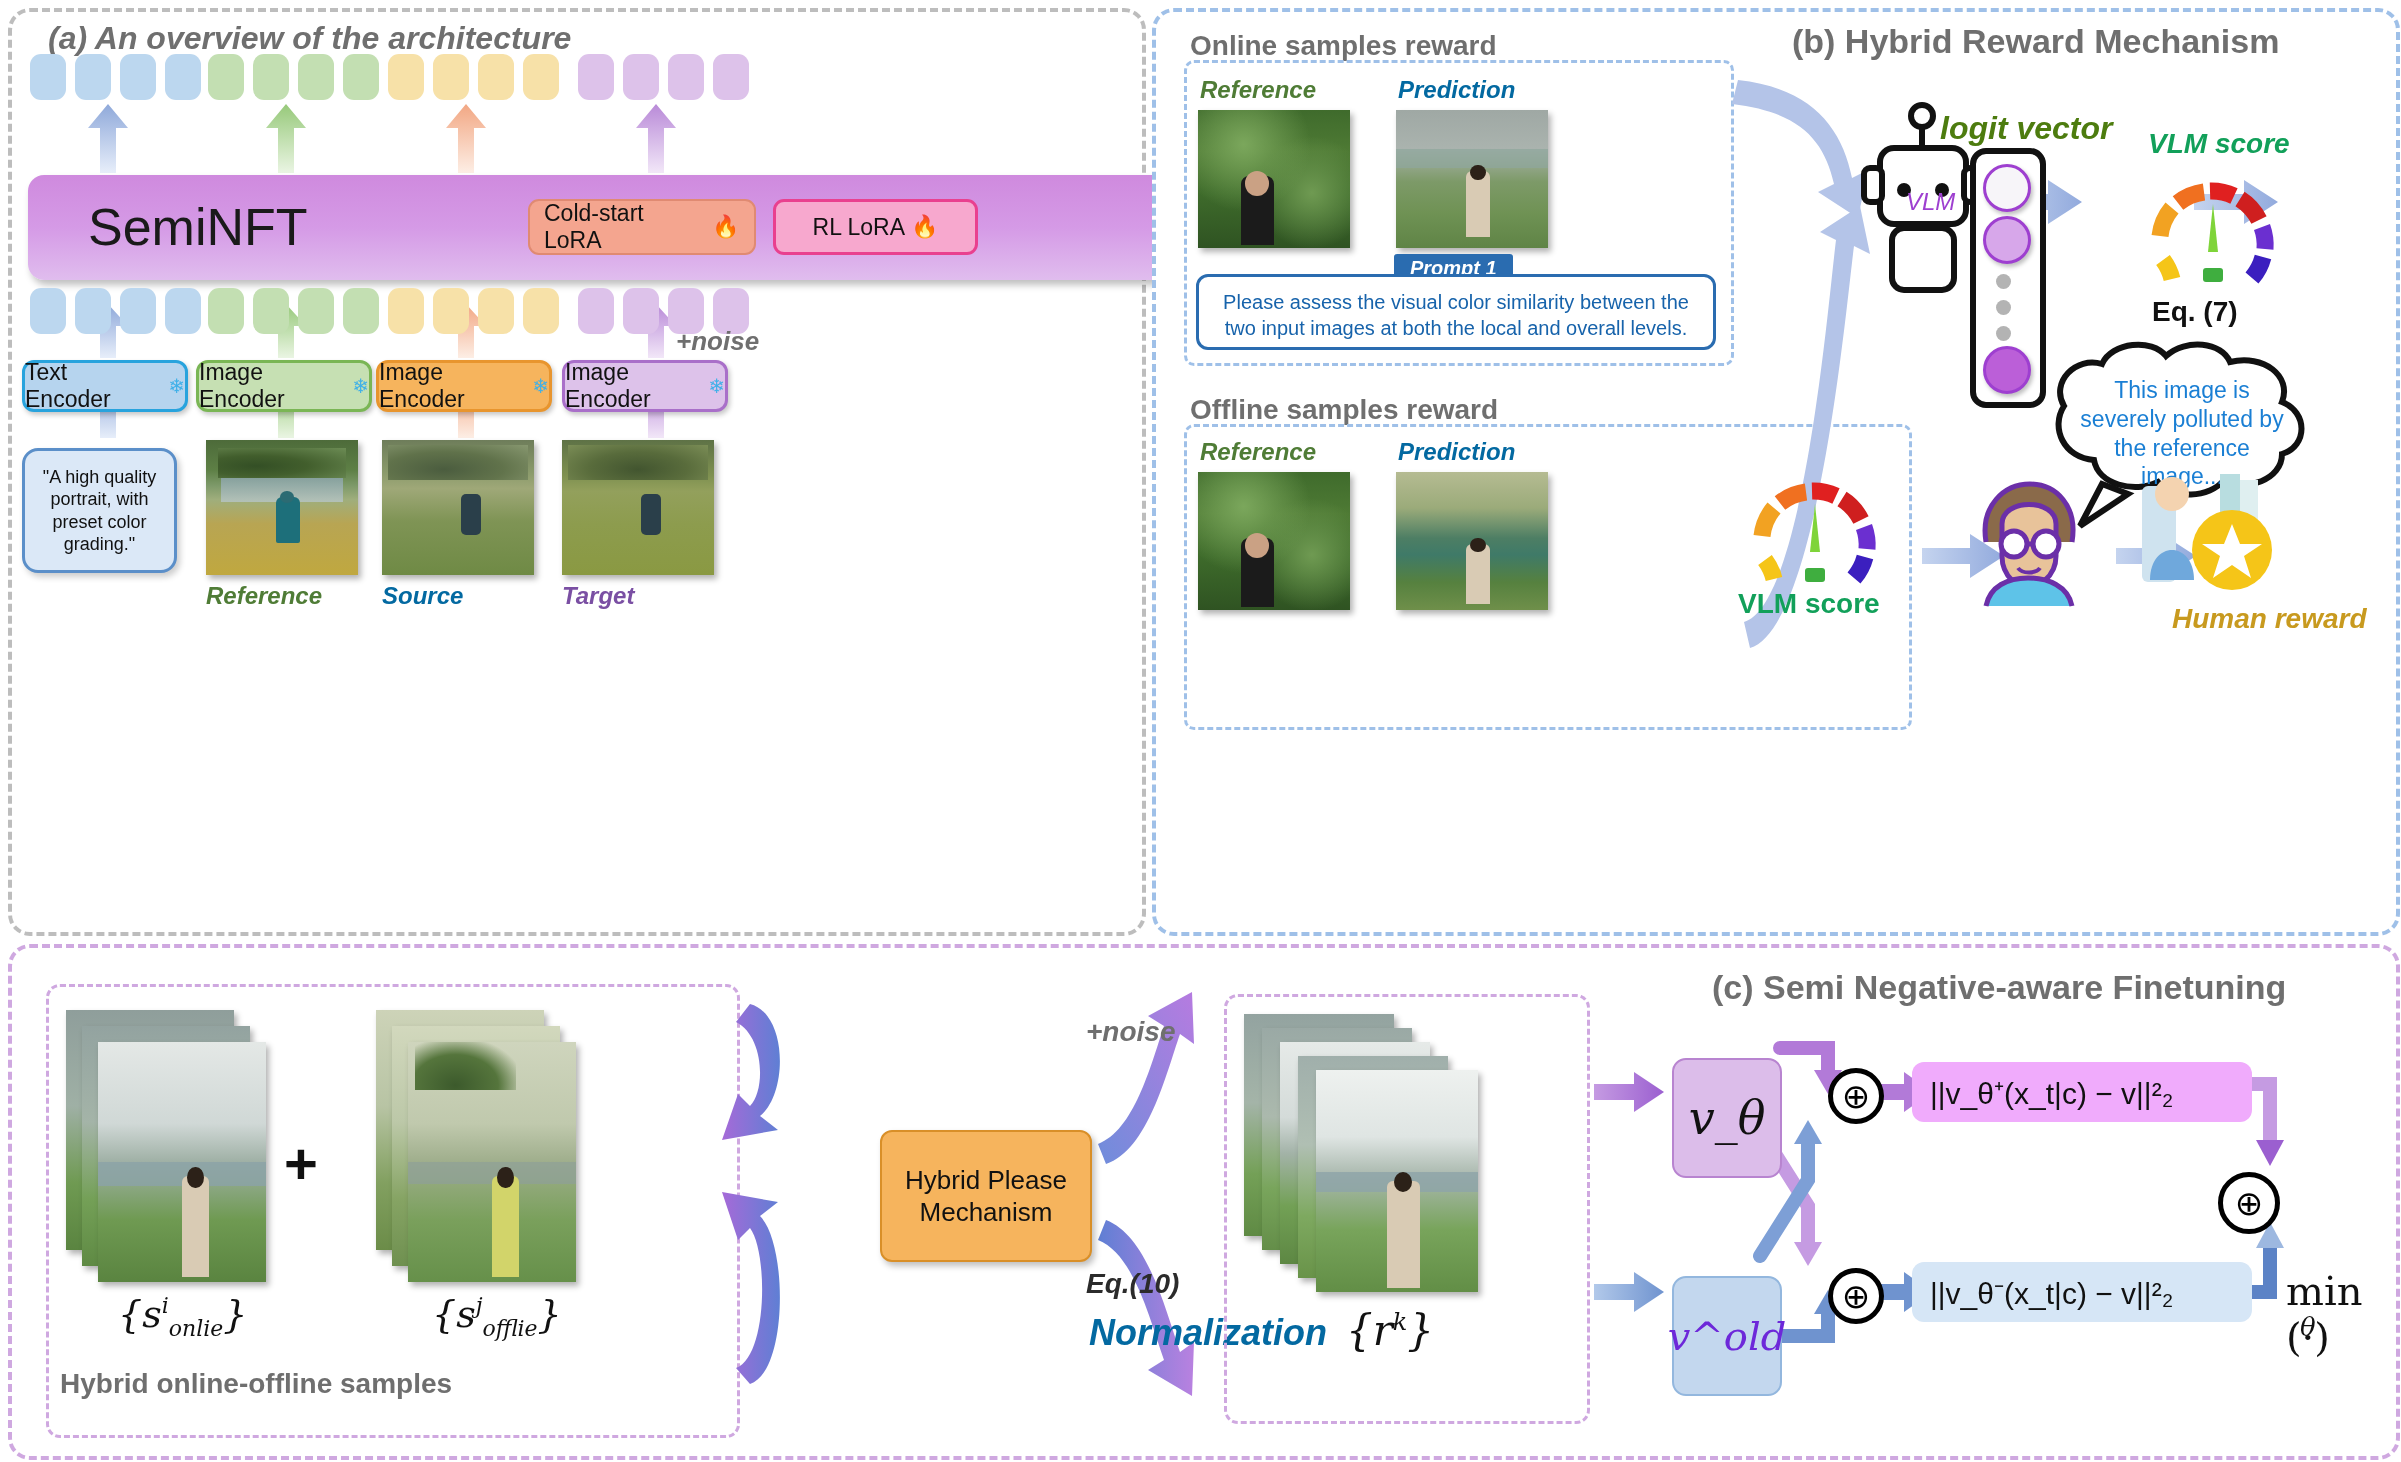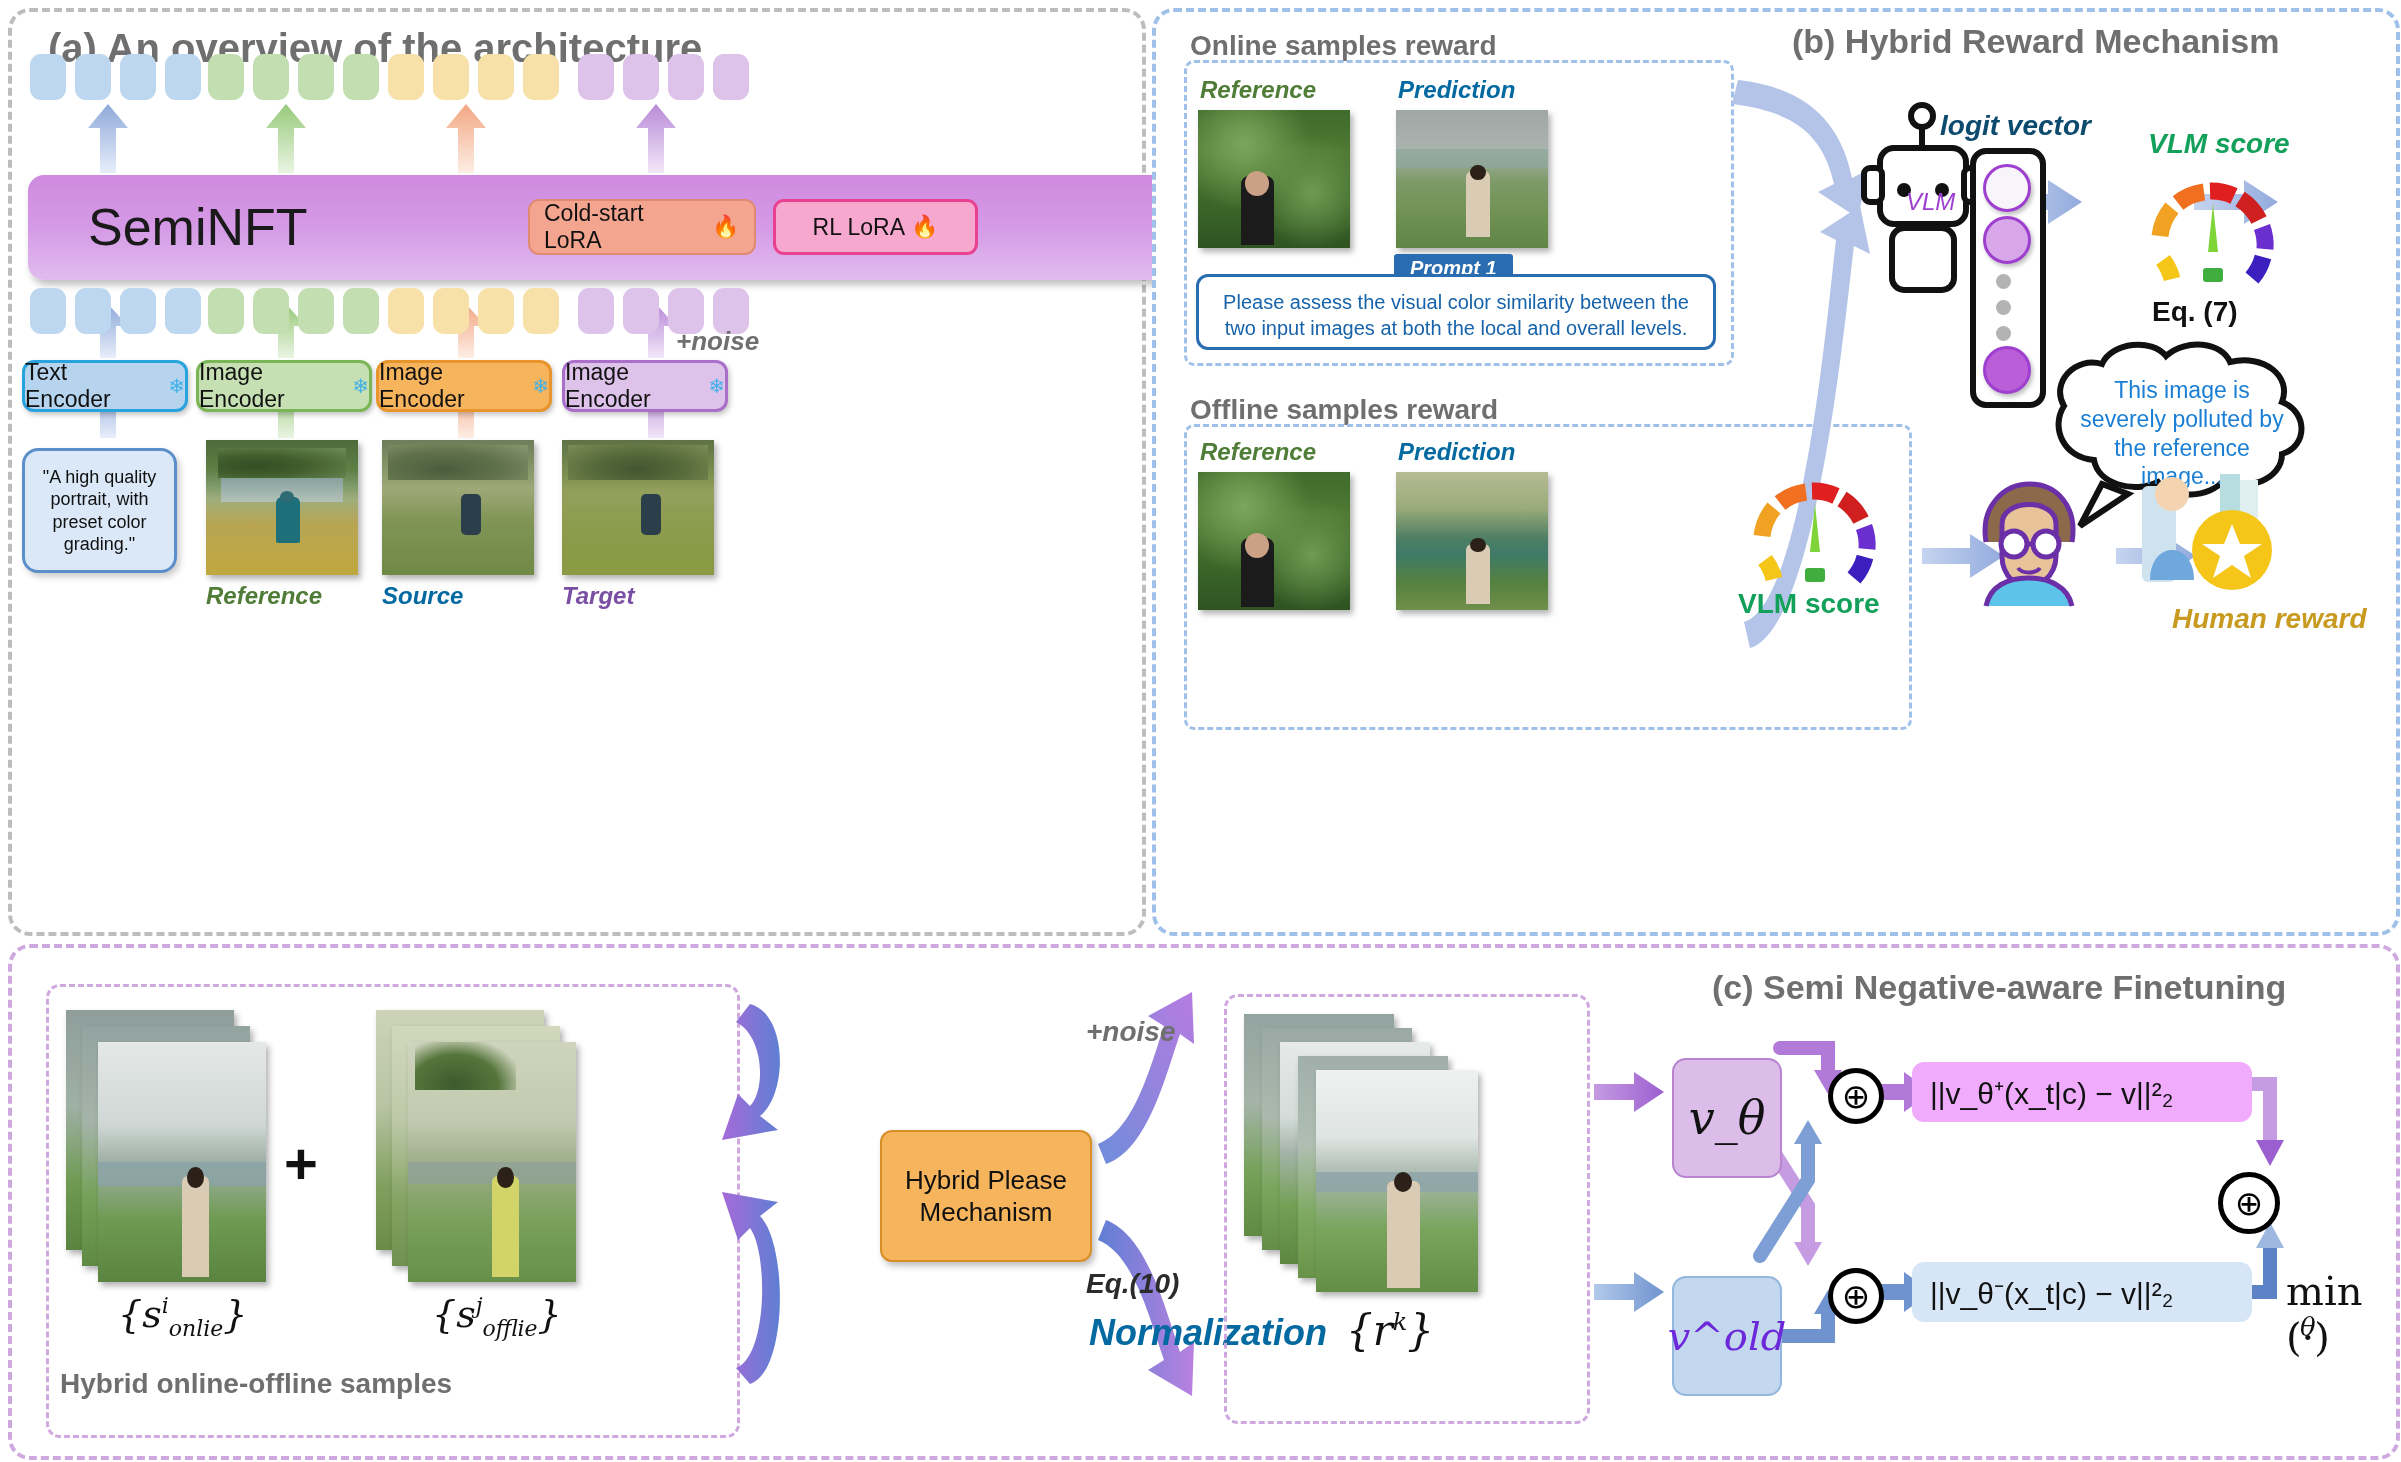--- a/index.html
+++ b/index.html
@@ -4,21 +4,21 @@
 <style>
   html,body{margin:0;padding:0;background:#fff;}
   body{width:2401px;height:1462px;position:relative;font-family:"Liberation Sans",sans-serif;overflow:hidden;}
 
   .panel{position:absolute;border-radius:22px;background:#fff;}
   .panel-a{left:8px;top:8px;width:1130px;height:920px;border:4px dashed #bdbdbd;}
   .panel-b{left:1152px;top:8px;width:1240px;height:920px;border:4px dashed #9fc0e8;}
   .panel-c{left:8px;top:944px;width:2384px;height:508px;border:4px dashed #cfa8e0;}
 
   .ptitle{position:absolute;font-weight:bold;color:#6f6f6f;white-space:nowrap;}
-  .ptitle-a{left:48px;top:26px;font-size:40px;}
+  .ptitle-a{left:48px;top:20px;font-size:32px;font-style:italic;}
   .ptitle-b{left:1792px;top:22px;font-size:34px;}
   .ptitle-c{left:1712px;top:968px;font-size:34px;}
 
   .sublabel{position:absolute;font-weight:bold;color:#6f6f6f;font-size:28px;white-space:nowrap;}
 
   
   .tokrow{position:absolute;display:flex;gap:9px;}
   .tok{width:36px;height:46px;border-radius:11px;}
   .tok.blue{background:#bcd7ef;}
   .tok.green{background:#c3dfb2;}
@@ -365,21 +365,21 @@
     <path d="M770,540 L818,540 L818,526 L852,548 L818,570 L818,556 L770,556 Z" fill="url(#bb)"></path>
   </g>
 
   <g>
     <path d="M964,540 L1010,540 L1010,526 L1044,548 L1010,570 L1010,556 L964,556 Z" fill="url(#bb)"></path>
   </g>
 </svg>
 
 <div style="position:absolute;left:1906px;top:188px;font-size:24px;color:#9e3fd0;font-style:italic;font-weight:normal;">VLM</div>
 
-<div class="italiclab" style="left:1940px;top:110px;font-size:28px;color:#0c4a6e;">logit vector</div>
+<div class="italiclab" style="left:1940px;top:110px;font-size:32px;color:#4d7c0f;">logit vector</div>
 
 <div class="logitbox" style="left:1970px;top:148px;width:64px;height:248px;">
   <div class="dotcirc" style="left:7px;top:10px;width:42px;height:42px;background:#f7f5f9;"></div>
   <div class="dotcirc" style="left:7px;top:62px;width:42px;height:42px;background:#d7a7ea;"></div>
   <div class="graydot" style="left:20px;top:120px;"></div>
   <div class="graydot" style="left:20px;top:146px;"></div>
   <div class="graydot" style="left:20px;top:172px;"></div>
   <div class="dotcirc" style="left:7px;top:192px;width:42px;height:42px;background:#bb5fd8;"></div>
 </div>
 

